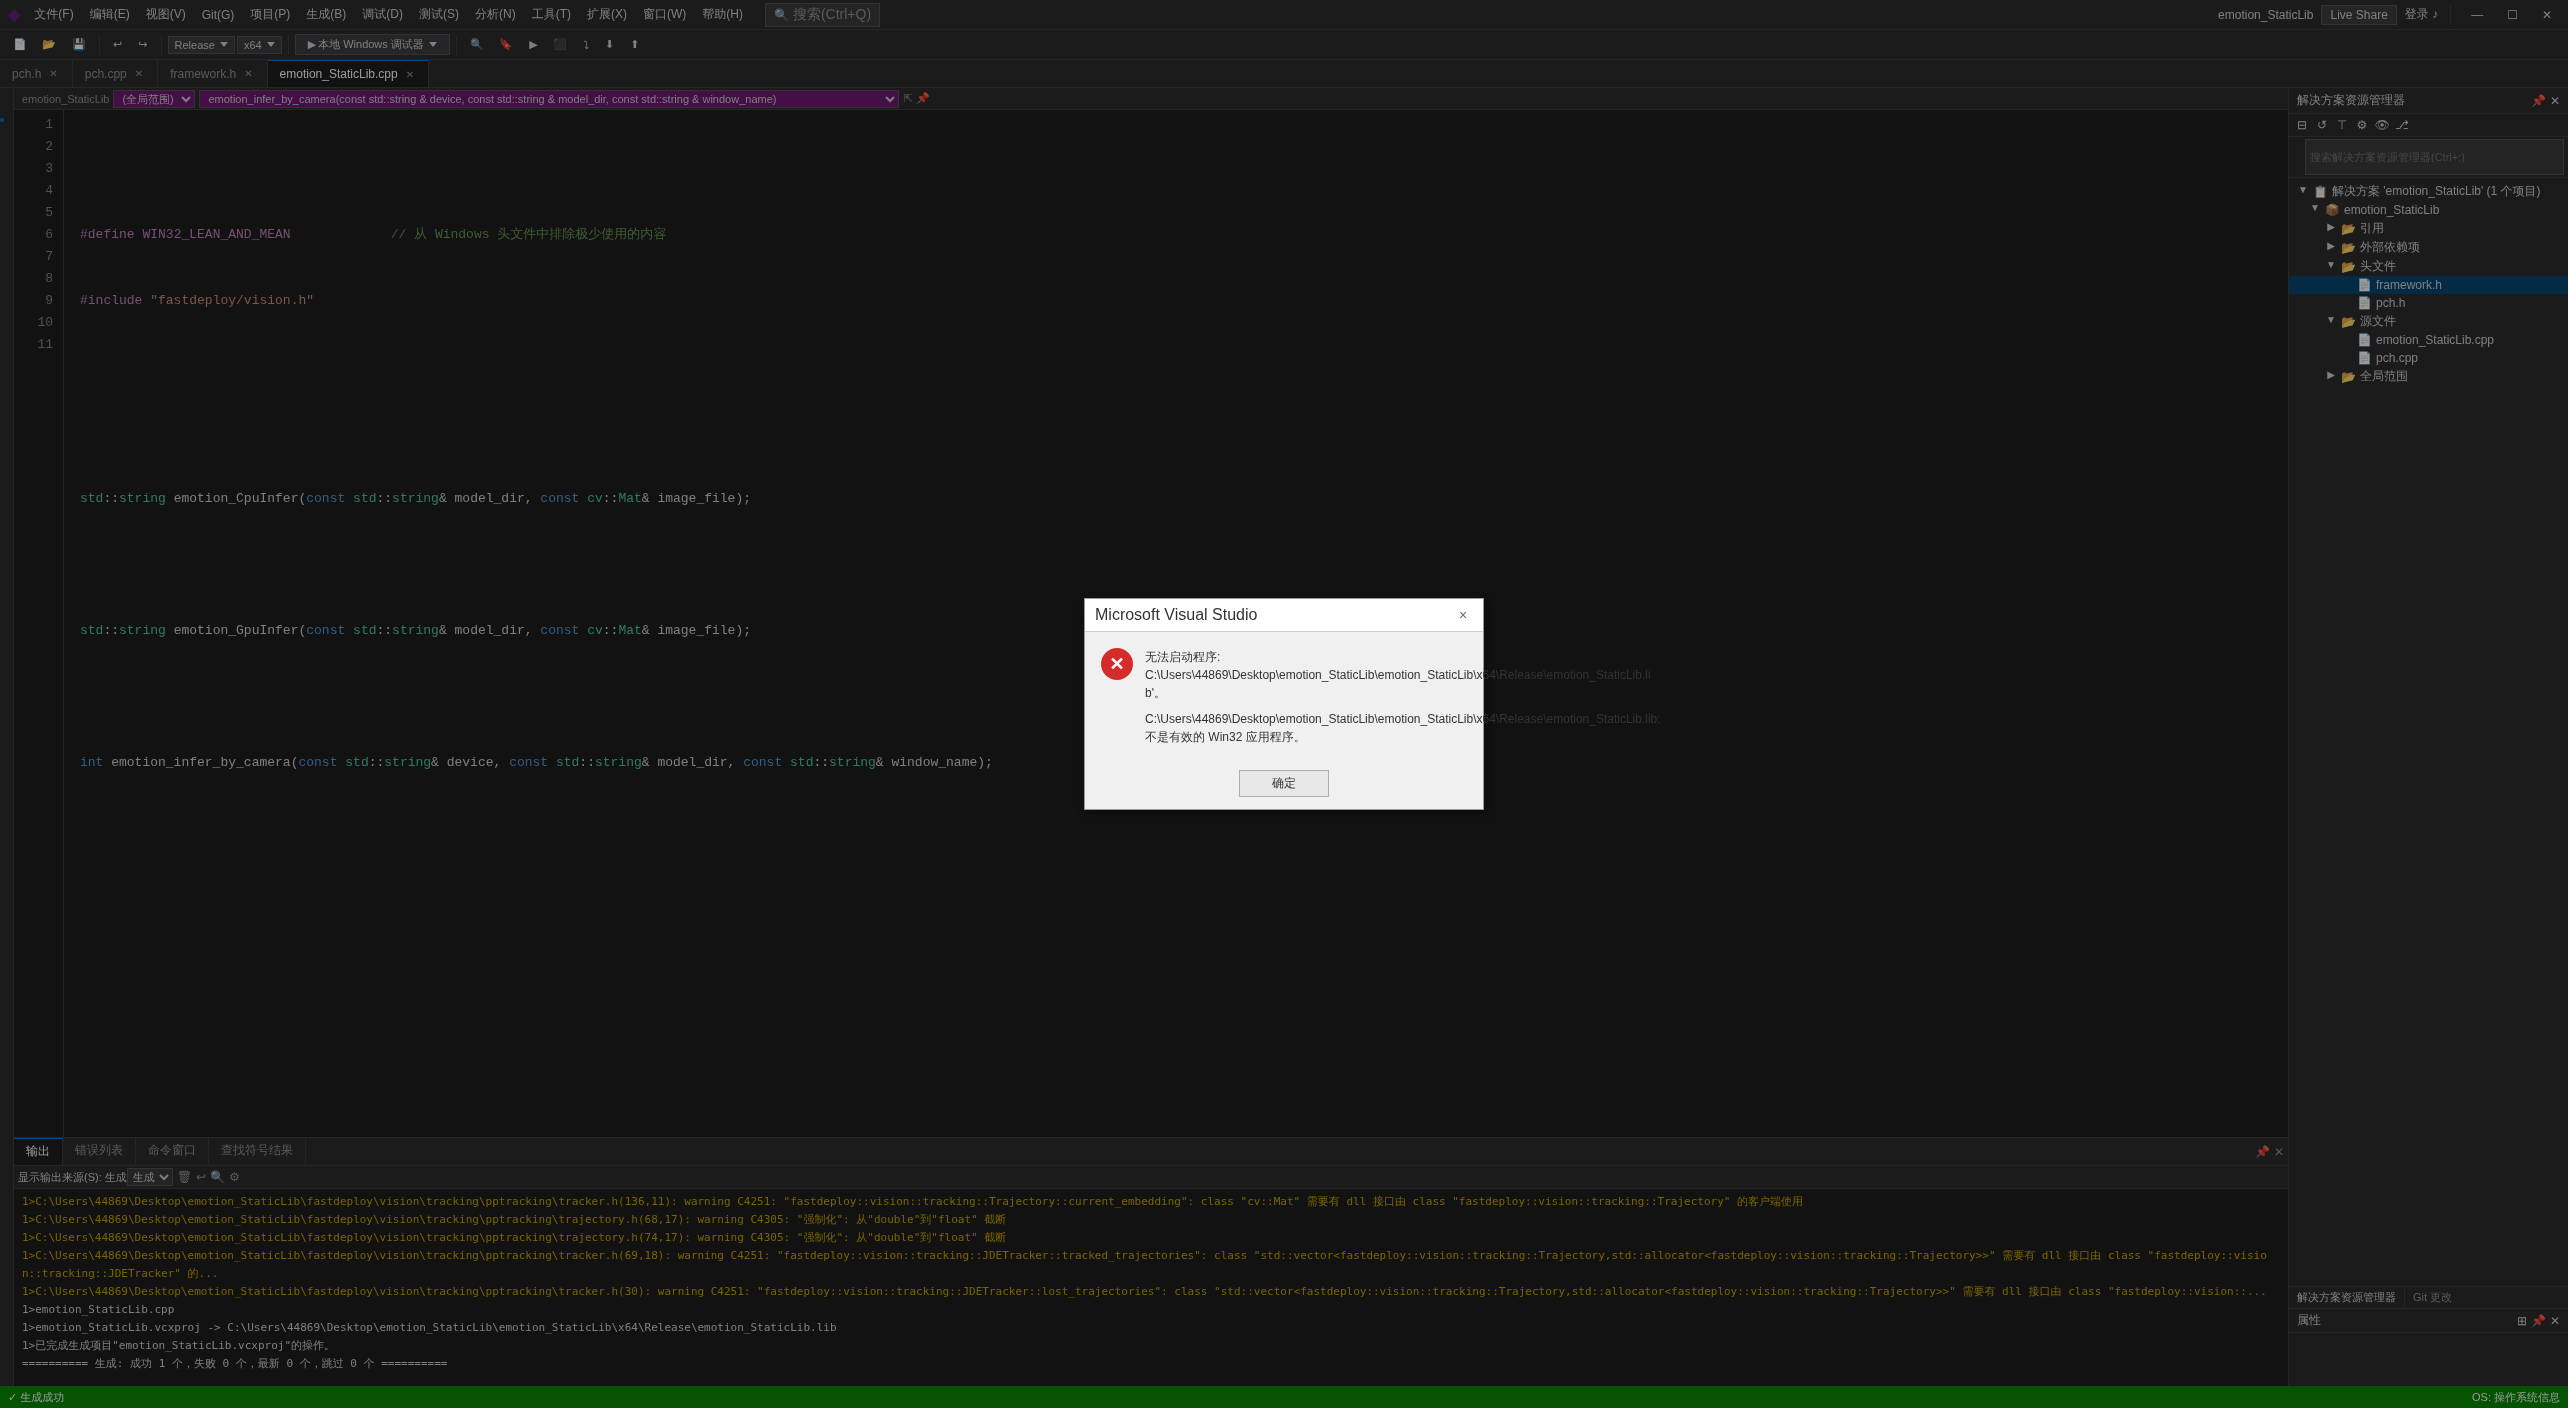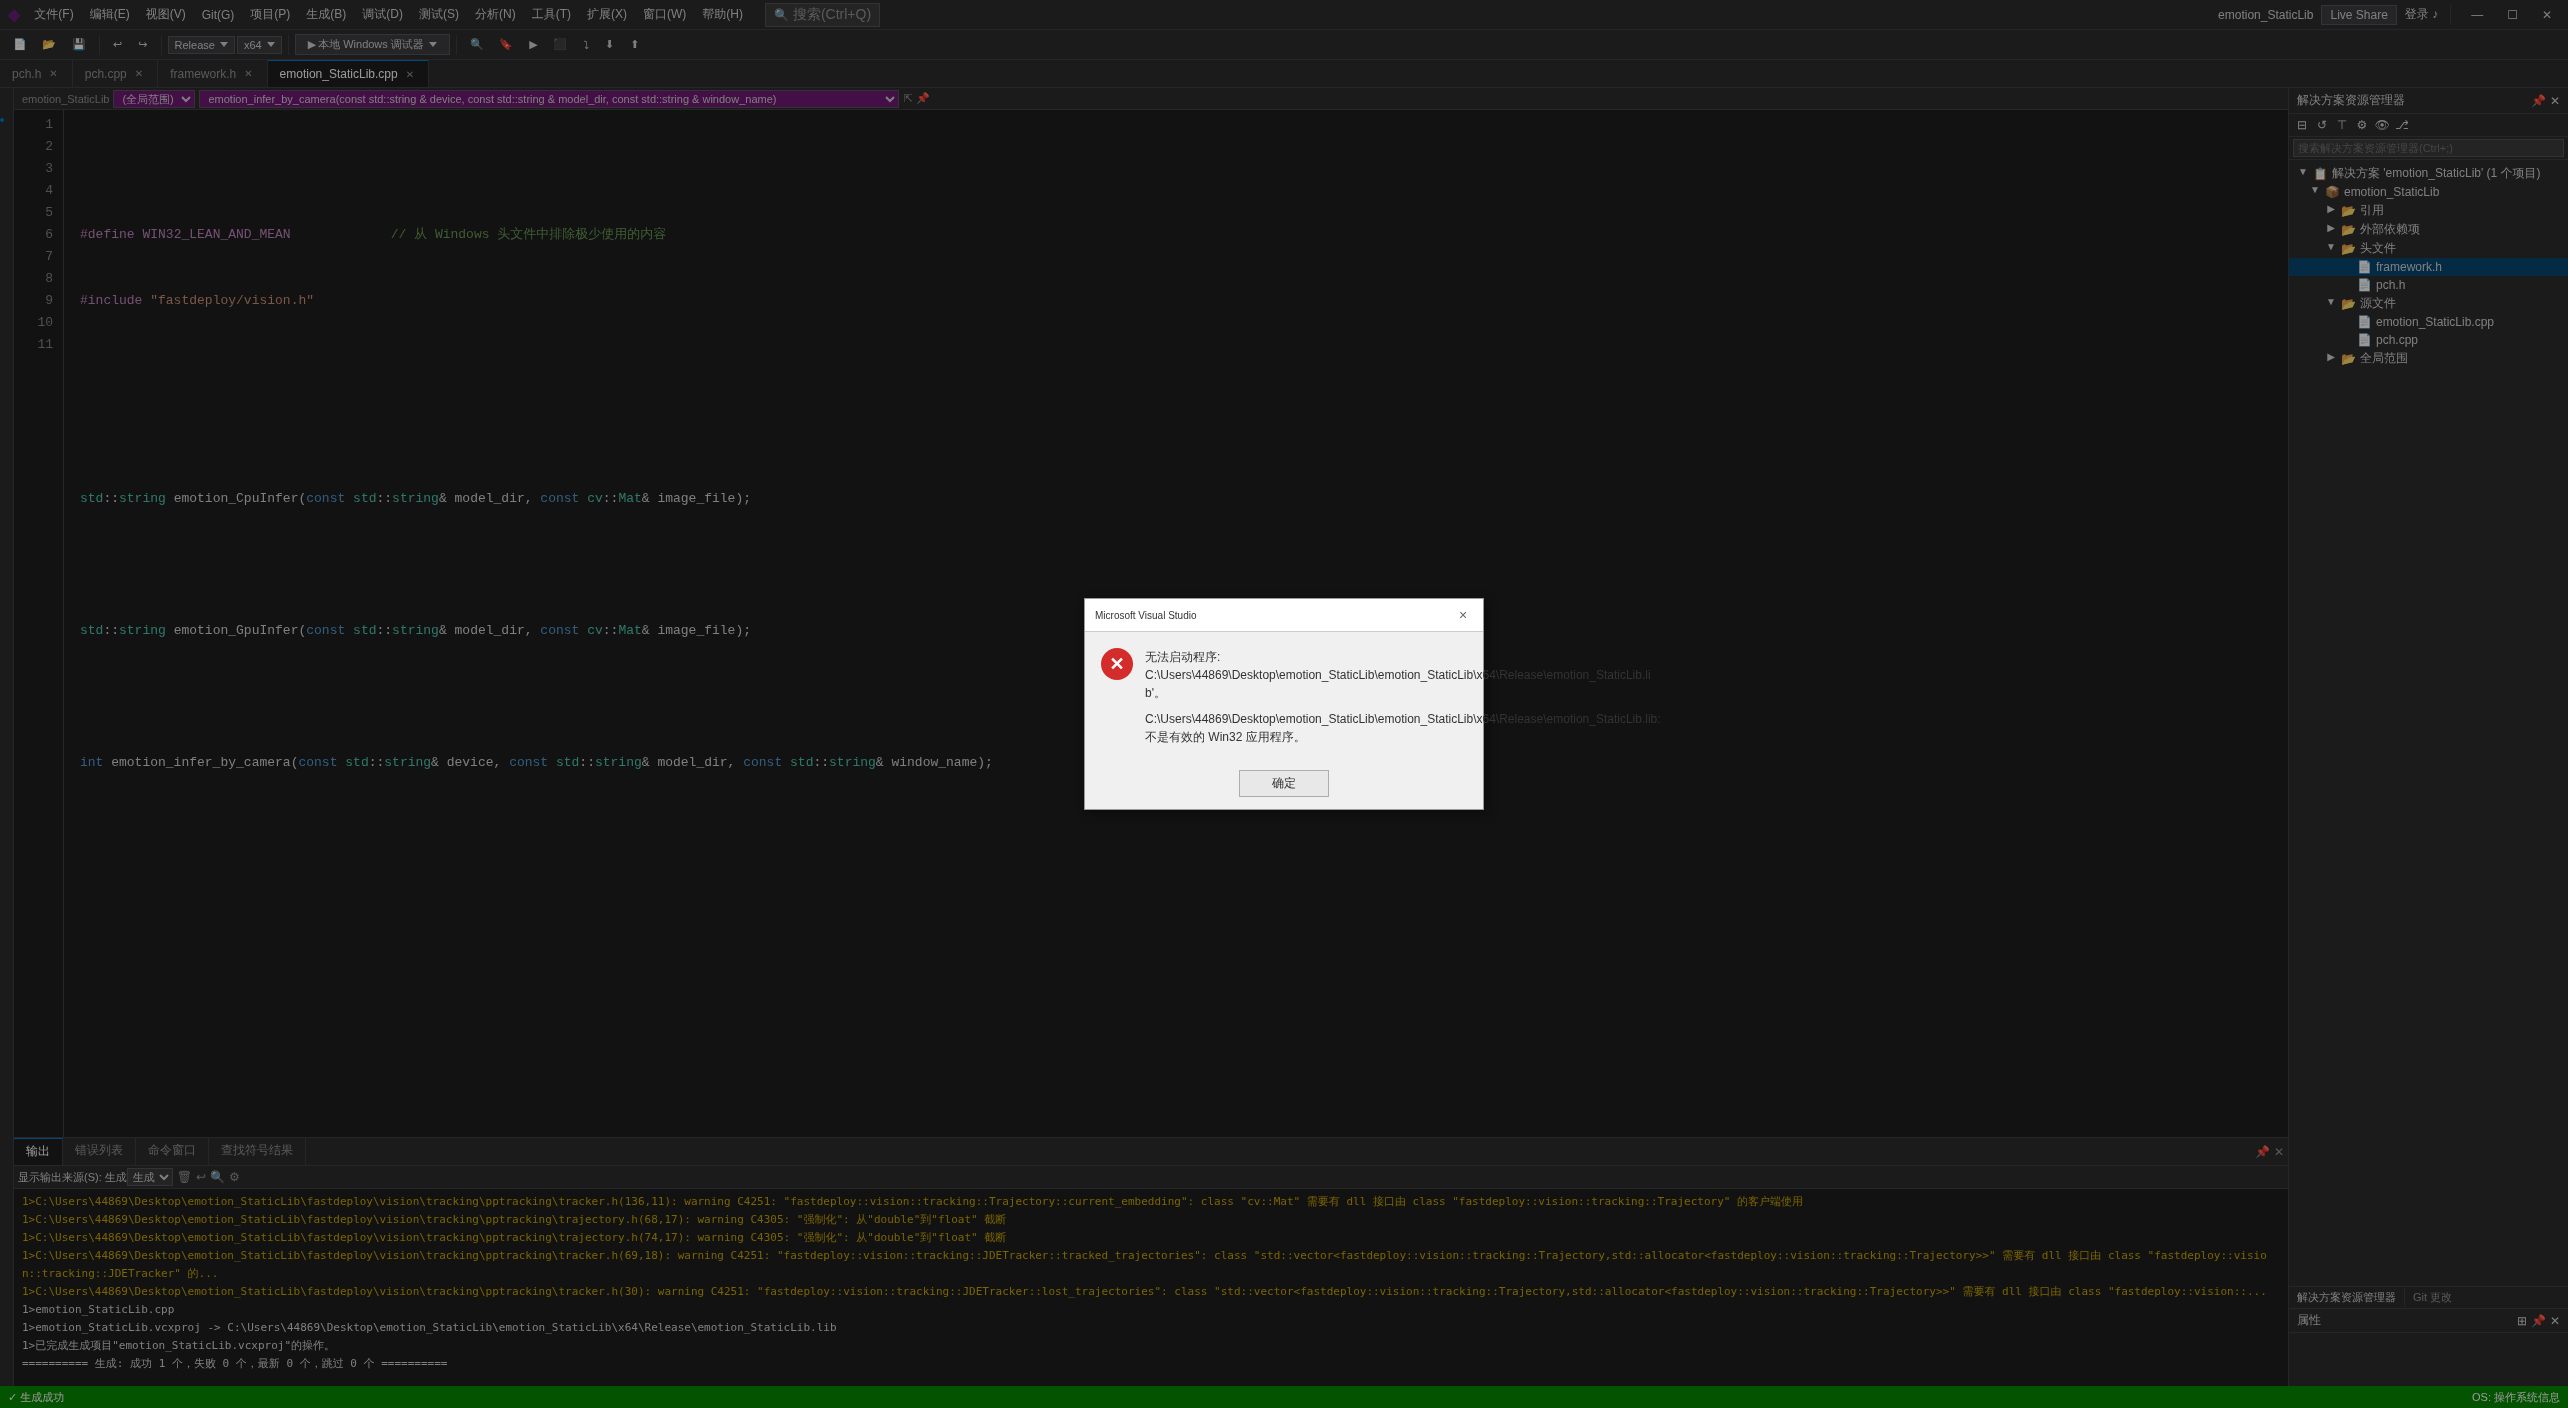--- a/index.html
+++ b/index.html
@@ -329,21 +329,21 @@
     }
     .dialog-title-bar {
       background: #fff;
       padding: 6px 10px;
       display: flex;
       align-items: center;
       justify-content: space-between;
       border-bottom: 1px solid #ccc;
     }
     .dialog-title-text {
-      font-size: 10px;
+      font-size: 16px;
       color: #333;
       font-weight: normal;
     }
     .dialog-close-btn {
       width: 20px;
       height: 20px;
       display: flex;
       align-items: center;
       justify-content: center;
       cursor: pointer;
@@ -397,22 +397,23 @@
       align-items: center;
       background: #2d2d30;
       border-bottom: 1px solid #3f3f46;
     }
     .search-input {
       flex: 1;
       background: #3c3c3c;
       border: 1px solid #555;
       color: #d4d4d4;
       font-size: 11px;
-      padding: 2px 4px;
+      padding: 11px 4px;
       outline: none;
+      margin-left: 12px;
     }
 
     
     .properties-panel {
       height: 100px;
       border-top: 1px solid #3f3f46;
       background: #2d2d30;
     }
     .properties-header {
       padding: 3px 8px;

